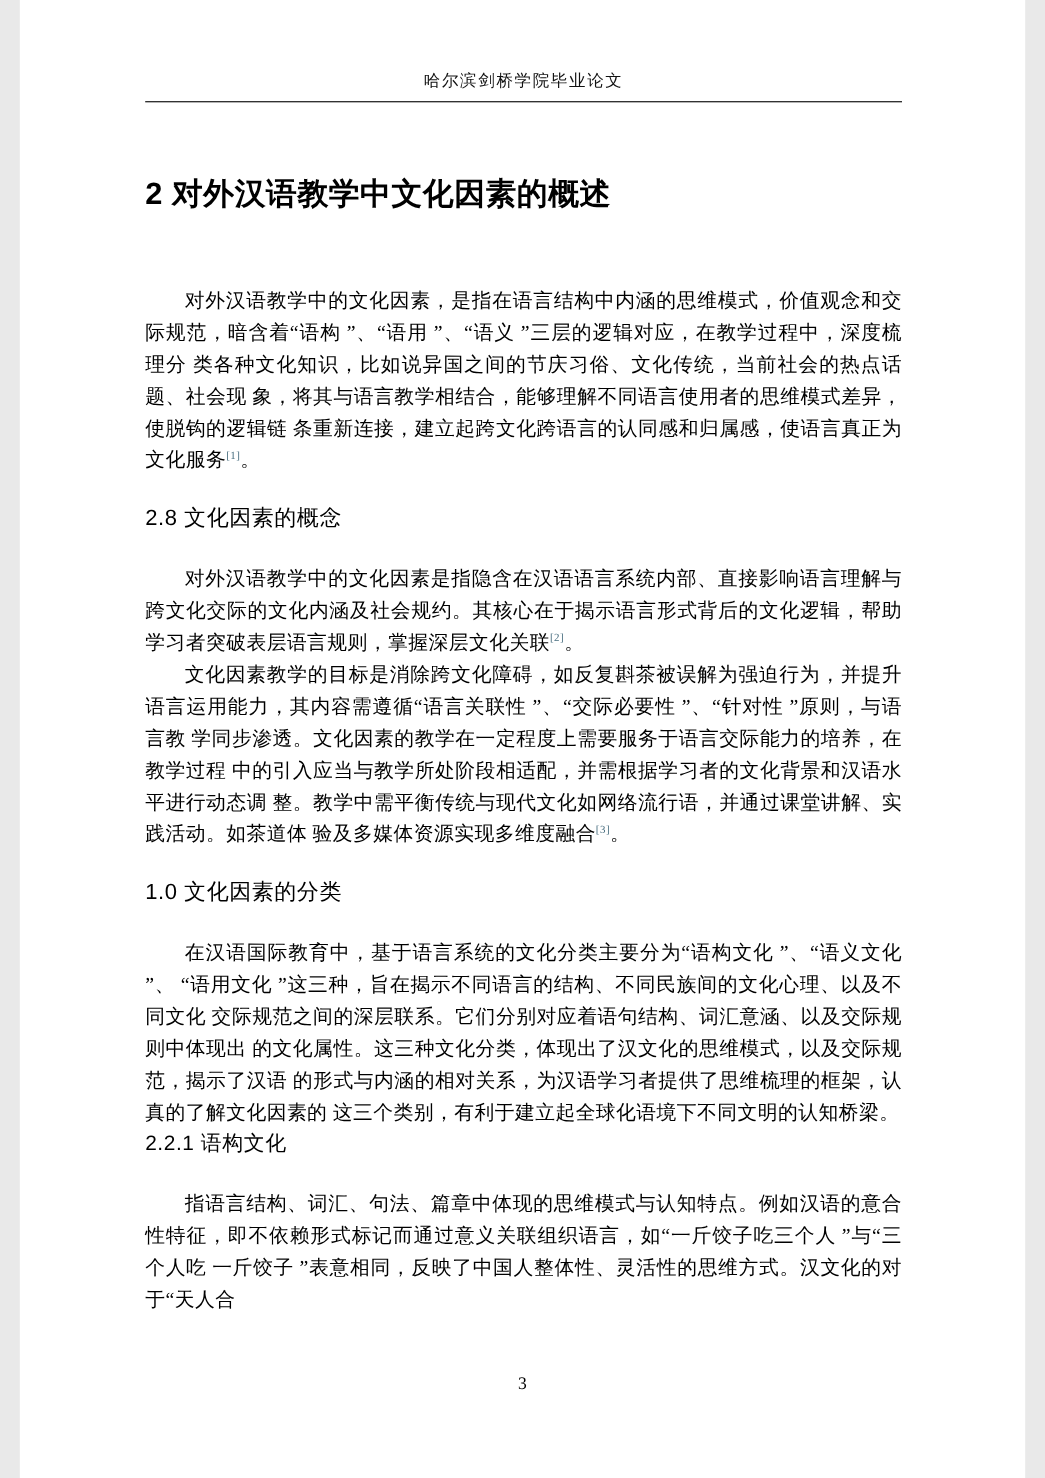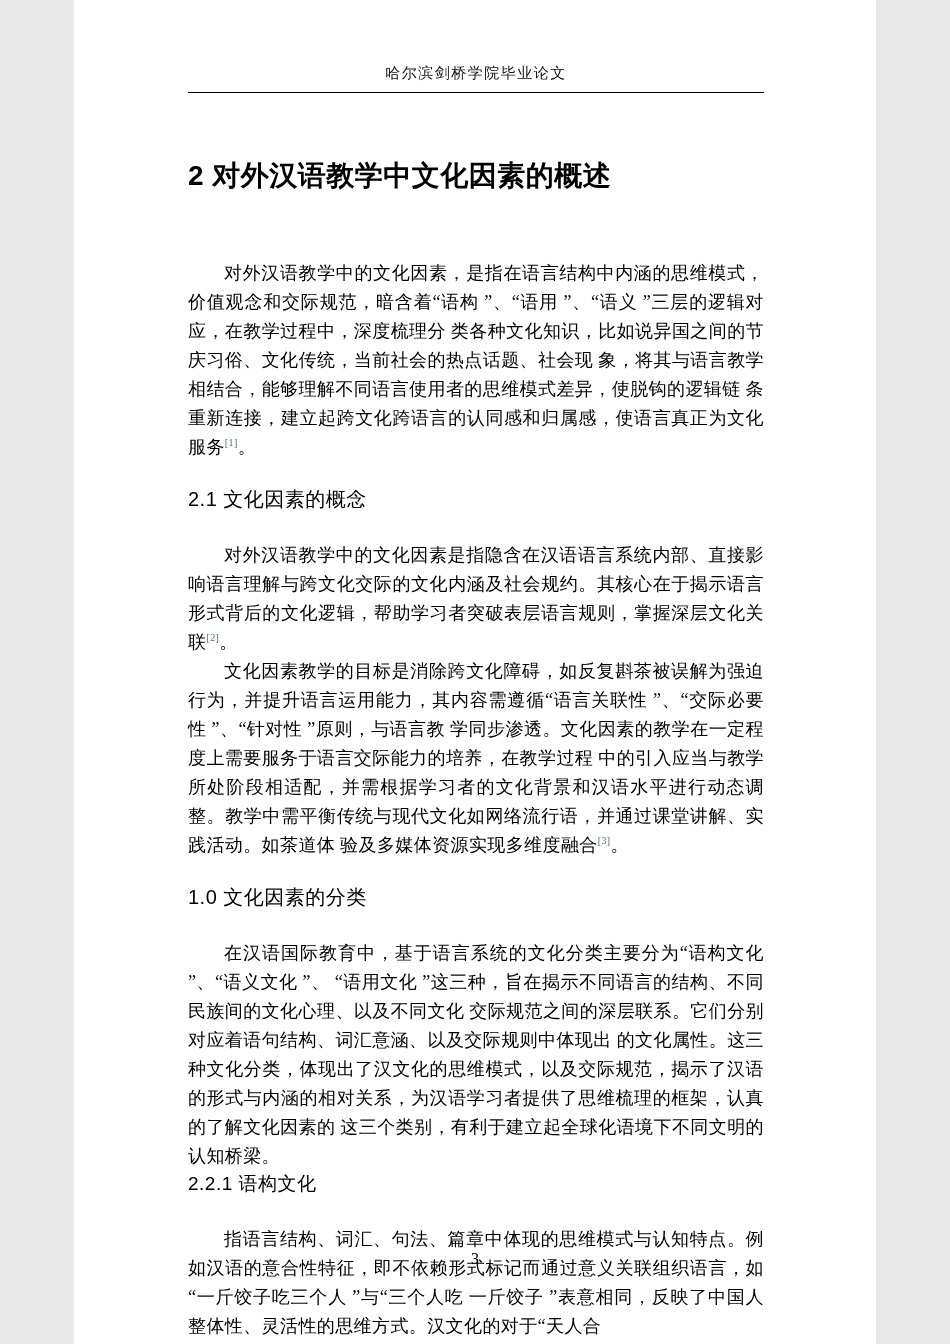--- a/index.html
+++ b/index.html
@@ -3,21 +3,21 @@
 <meta charset="utf-8">
 <style>
   * { margin: 0; padding: 0; box-sizing: border-box; }
   html, body { background: #e9e9e9; }
   body {
     font-family: "Liberation Serif", "DejaVu Serif", serif;
     color: var(--color-text, #000);
   }
   .page {
     position: relative;
-    width: 802px;
+    width: 914px;
     height: 1344px;
     margin: 0 auto;
     background: var(--color-background, #fff);
     padding: 64px 112px 0 114px;
     overflow: hidden;
   }
   .page-header { text-align: center; }
   .header-title {
     font-size: 15px;
     letter-spacing: 1.5px;
@@ -89,21 +89,21 @@
     <div class="header-title">哈尔滨剑桥学院毕业论文</div>
     <div class="header-rule"></div>
   </div>
 
   <div class="content">
 
     <h1 class="chapter-title">2 对外汉语教学中文化因素的概述</h1>
 
     <p class="para para-after-chapter"><span>对外汉语教学中的文化因素，是指在语言结构中内涵的思维模式，价值观念和交际规范，暗含着“语构 ”、“语用 ”、“语义 ”三层的逻辑对应，在教学过程中，深度梳理分 类各种文化知识，比如说异国之间的节庆习俗、文化传统，当前社会的热点话题、社会现 象，将其与语言教学相结合，能够理解不同语言使用者的思维模式差异，使脱钩的逻辑链 条重新连接，建立起跨文化跨语言的认同感和归属感，使语言真正为文化服务</span><sup class="footnote">[1]</sup><span>。</span></p>
 
-    <h2 class="section-title">2.1 文化因素的概念</h2>
+    <h2 class="section-title">2.8 文化因素的概念</h2>
 
     <p class="para para-after-heading"><span>对外汉语教学中的文化因素是指隐含在汉语语言系统内部、直接影响语言理解与跨文化交际的文化内涵及社会规约。其核心在于揭示语言形式背后的文化逻辑，帮助学习者突破表层语言规则，掌握深层文化关联</span><sup class="footnote">[2]</sup><span>。</span></p>
 
     <p class="para"><span>文化因素教学的目标是消除跨文化障碍，如反复斟茶被误解为强迫行为，并提升语言运用能力，其内容需遵循“语言关联性 ”、“交际必要性 ”、“针对性 ”原则，与语言教 学同步渗透。文化因素的教学在一定程度上需要服务于语言交际能力的培养，在教学过程 中的引入应当与教学所处阶段相适配，并需根据学习者的文化背景和汉语水平进行动态调 整。教学中需平衡传统与现代文化如网络流行语，并通过课堂讲解、实践活动。如茶道体 验及多媒体资源实现多维度融合</span><sup class="footnote">[3]</sup><span>。</span></p>
 
     <h2 class="section-title">1.0 文化因素的分类</h2>
 
     <p class="para para-after-heading"><span>在汉语国际教育中，基于语言系统的文化分类主要分为“语构文化 ”、“语义文化 ”、 “语用文化 ”这三种，旨在揭示不同语言的结构、不同民族间的文化心理、以及不同文化 交际规范之间的深层联系。它们分别对应着语句结构、词汇意涵、以及交际规则中体现出 的文化属性。这三种文化分类，体现出了汉文化的思维模式，以及交际规范，揭示了汉语 的形式与内涵的相对关系，为汉语学习者提供了思维梳理的框架，认真的了解文化因素的 这三个类别，有利于建立起全球化语境下不同文明的认知桥梁。</span></p>
 
     <h3 class="subsection-title">2.2.1 语构文化</h3>

